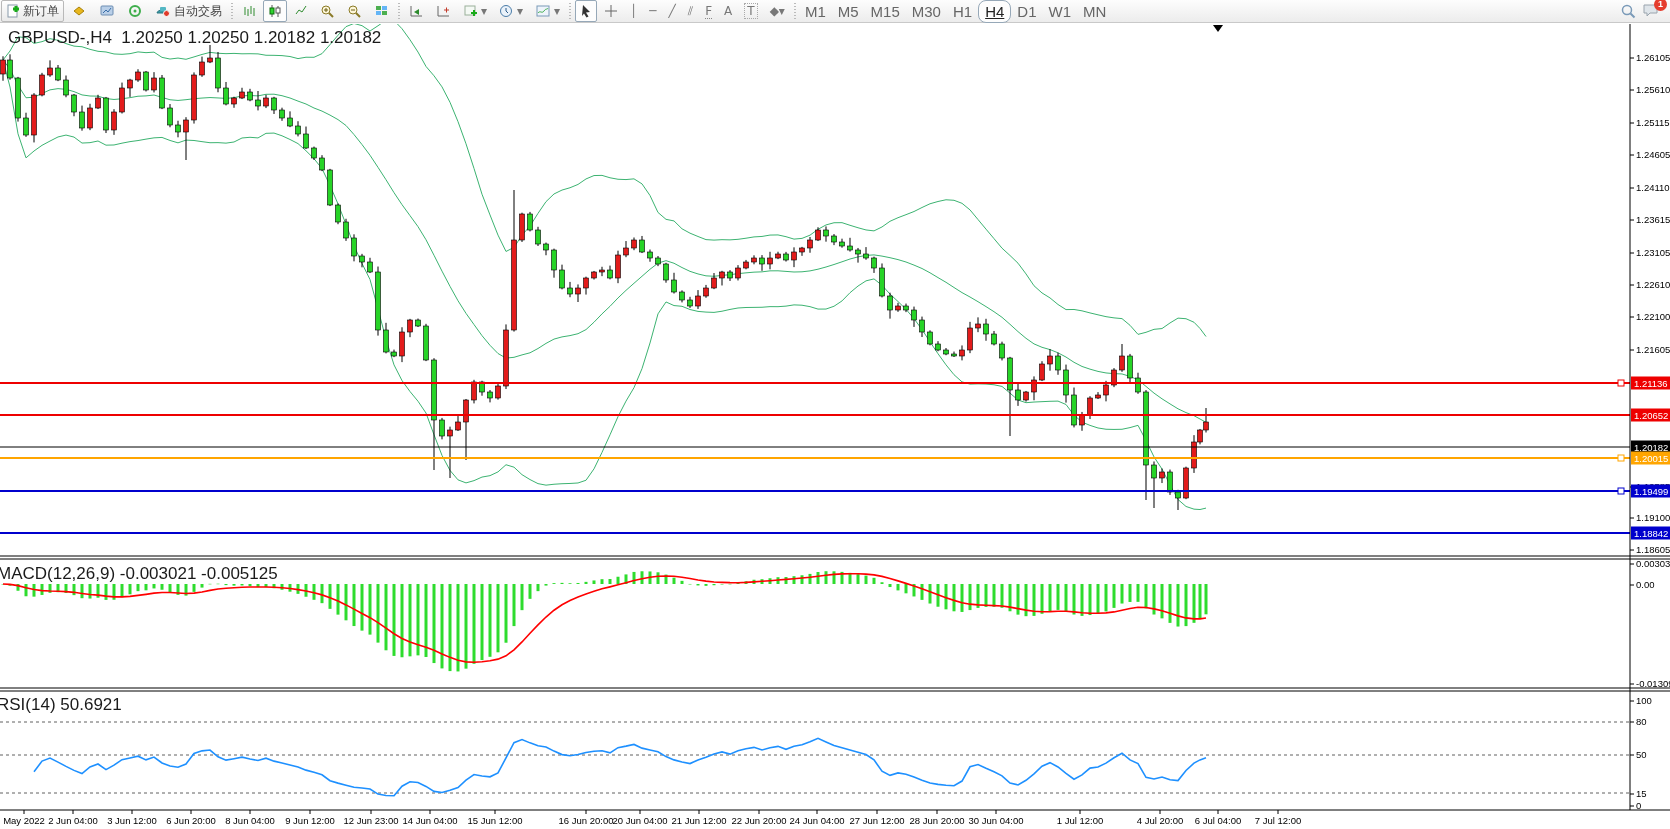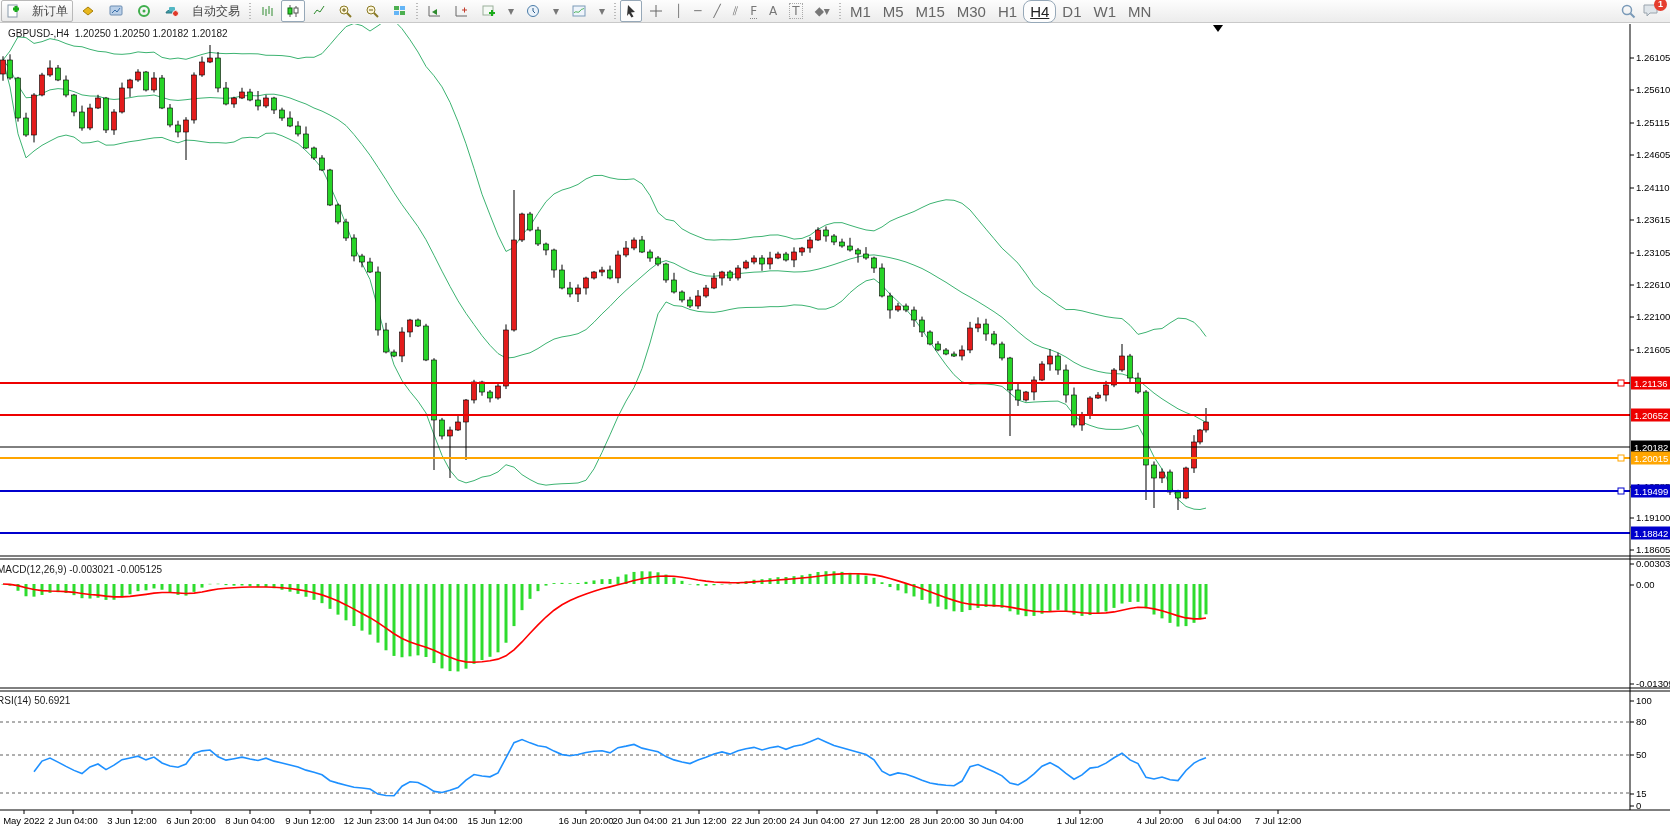--- a/index.html
+++ b/index.html
@@ -1,34 +1,34 @@
 <!DOCTYPE html>
 <html><head>
 <meta charset="utf-8">
 <style>
   html,body{margin:0;padding:0;background:#fff;width:1670px;height:829px;overflow:hidden;
     font-family:"Liberation Sans",sans-serif;}
   #toolbar{position:absolute;left:0;top:0;width:1670px;height:22px;
     background:linear-gradient(#fdfdfd,#ececec);border-bottom:1px solid #c9c9c9;
     display:flex;align-items:center;font-size:12px;color:#444;z-index:5;}
-  .tbtn{display:flex;align-items:center;gap:12px;padding:2px 4px;margin:0 1px;height:16px;
+  .tbtn{display:flex;align-items:center;gap:3px;padding:2px 4px;margin:0 1px;height:16px;
     border:1px solid transparent;border-radius:2px;white-space:nowrap;cursor:default;}
   .tbtn.raised{border:1px solid #b9b9b9;background:linear-gradient(#fff,#e9e9e9);}
   .tbtn.pressed{border:1px solid #96a8b8;background:#fdfdfd;}
   .grip{width:5px;height:16px;margin:0 3px;
     background:repeating-linear-gradient(#bbb 0 1px,transparent 1px 3px);width:2px;}
   .glyph{font-size:12px;color:#777;font-family:"DejaVu Sans",sans-serif;}
   .tf{padding:2px 6px;color:#666;font-size:15px;}
   .tf.pressed{border:1px solid #96a8b8;background:#fdfdfd;color:#222;border-radius:8px;text-decoration:underline;}
   .spacer{flex:1;}
   #chat-badge{position:relative;margin-right:10px;}
   #chat-badge .bubble{color:#9aa4ad;font-size:14px;}
   #chat-badge .cnt{position:absolute;right:-7px;top:-4px;background:#e53e2e;color:#fff;
     border-radius:50%;width:13px;height:13px;font-size:9px;line-height:13px;text-align:center;font-weight:bold;}
-  .ovl{position:absolute;font-size:10px;color:#1a1a1a;z-index:3;white-space:pre;}
+  .ovl{position:absolute;font-size:17px;color:#1a1a1a;z-index:3;white-space:pre;}
   svg text{font-family:"Liberation Sans",sans-serif;}
 </style>
 </head>
 <body>
 
 <div id="toolbar">
   <div class="tbtn raised">
     <svg width="14" height="14">
         <rect x="2" y="1" width="9" height="12" fill="#fff" stroke="#8899aa"></rect>
         <path d="M7 5h6M10 2v6" stroke="#1aab1a" stroke-width="3"></path>

